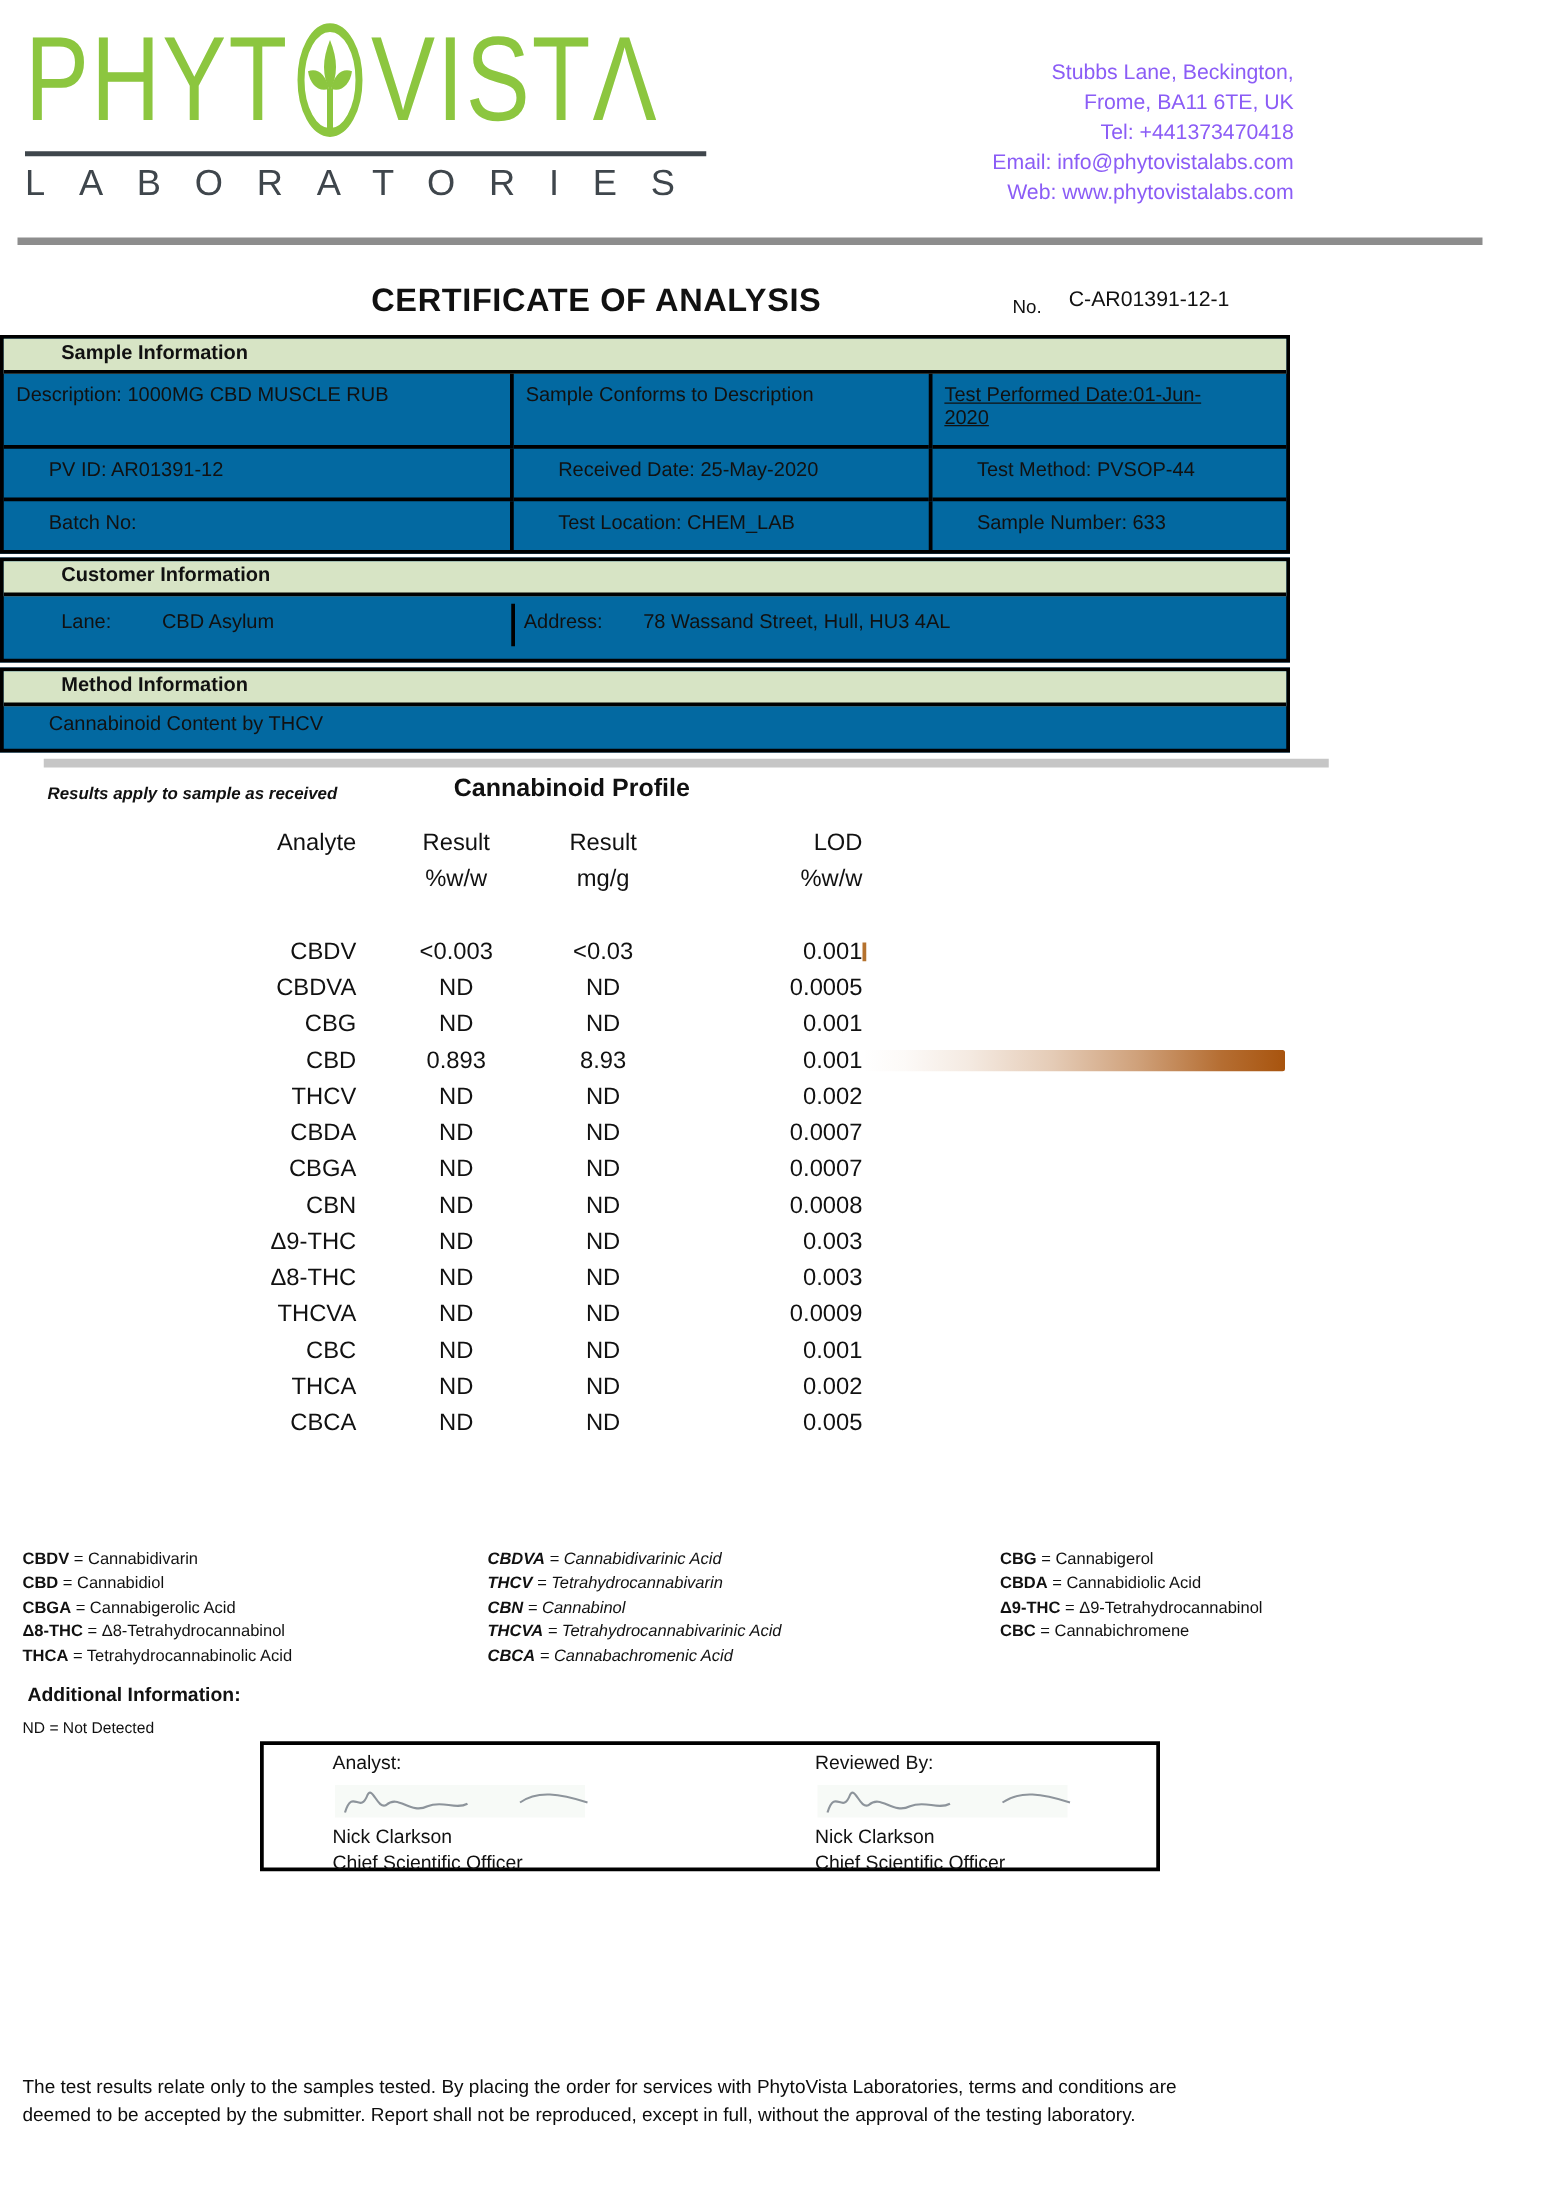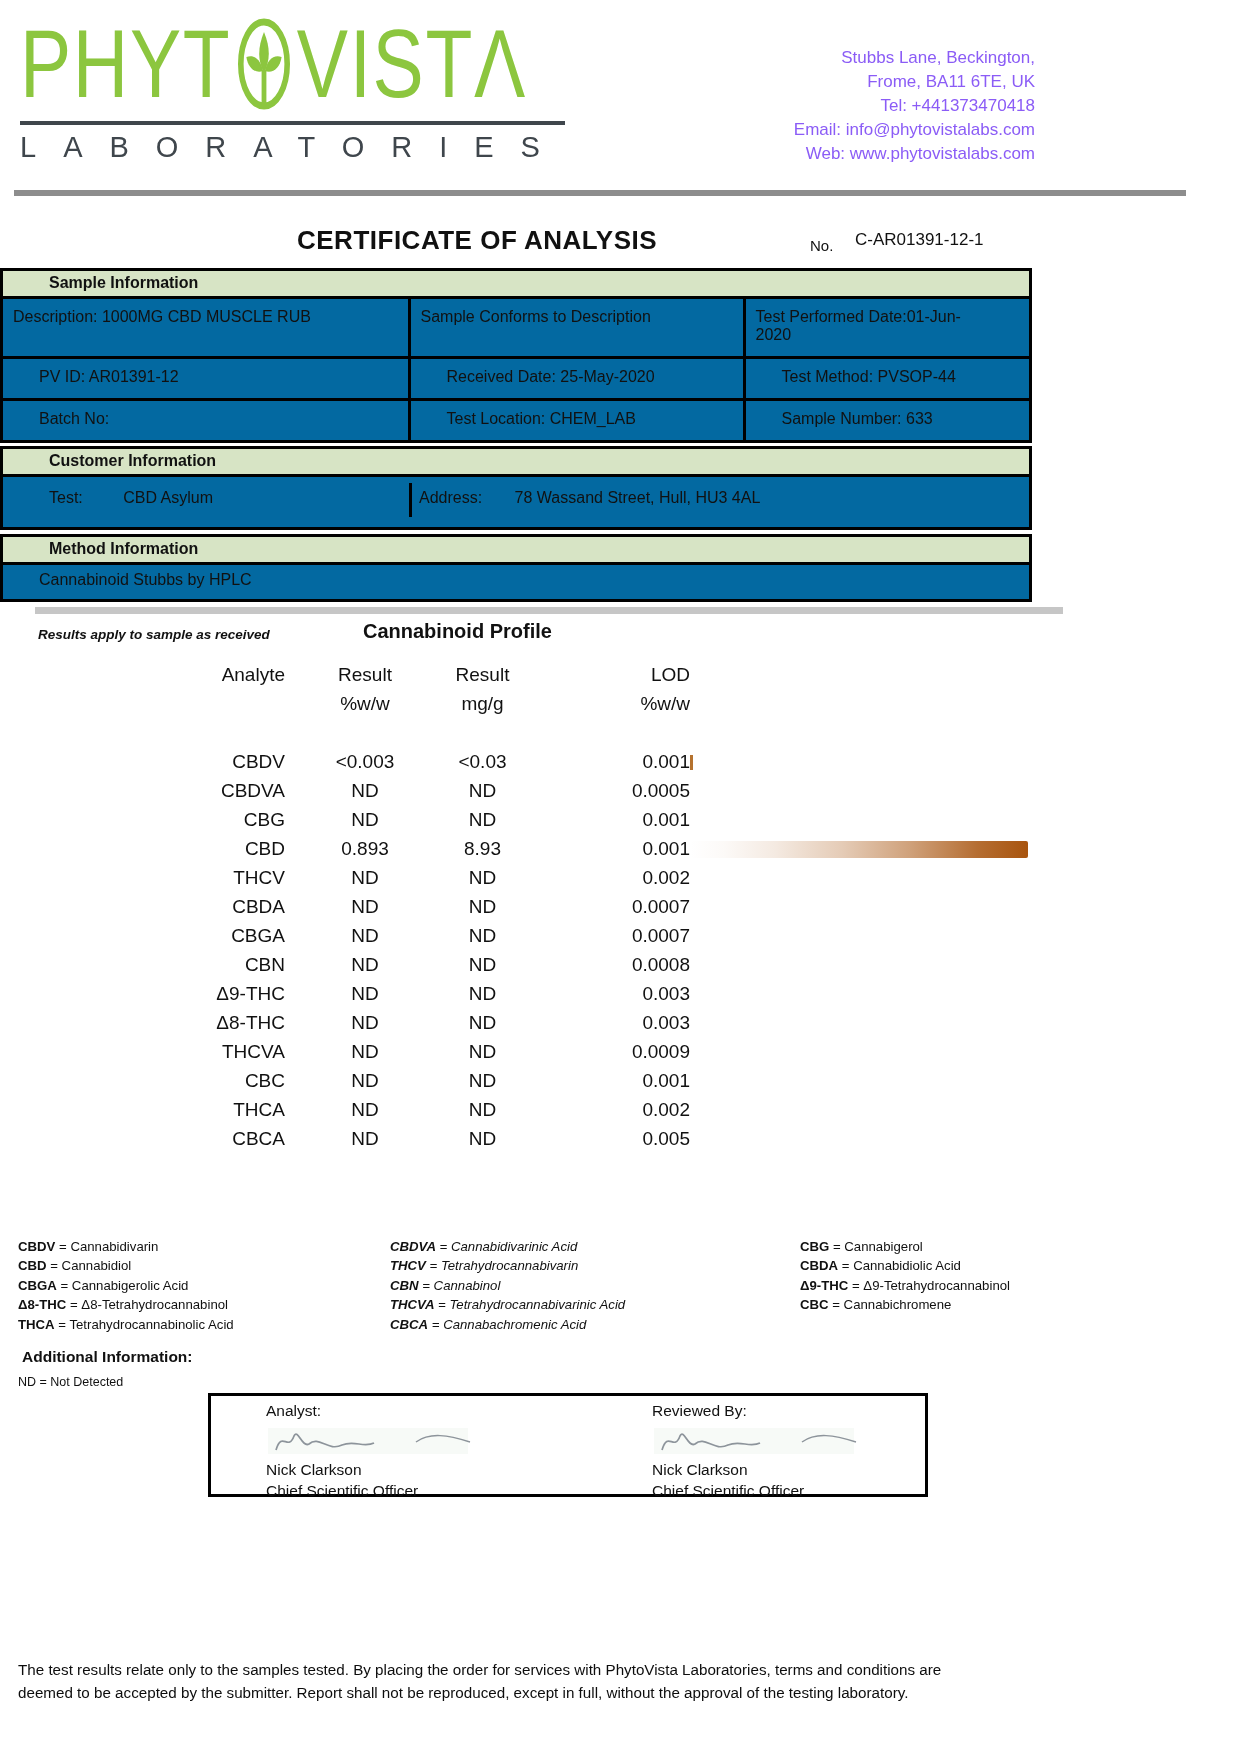--- a/index.html
+++ b/index.html
@@ -22,21 +22,21 @@
   .cert-no-label {position:absolute; left:810px; top:237px; font-size:15px;}
   .cert-no-value {position:absolute; left:855px; top:230px; font-size:17px;}
 
   
   .info-section {position:absolute; left:0; width:1026px; border:3px solid #000; background:#0369a1;}
   .band {background:#d7e4c5; font-weight:bold; font-size:16px; padding:3px 0 4px 46px; border-bottom:3px solid #000;}
   .grid {width:100%; border-collapse:collapse; font-size:16px;}
   .grid td {padding:9px 10px 12px 10px; vertical-align:top;}
   .grid td + td {border-left:3px solid #000;}
   .grid tr + tr td {border-top:3px solid #000;padding-left:36px;}
-  .grid .wrapcell {padding-right:62px;}
+  .grid .wrapcell {padding-right:62px;text-decoration:underline;}
 
   .cust-row {position:relative; height:50px; font-size:16px;}
   .cust-divider {position:absolute; left:406px; top:6px; bottom:10px; width:3px; background:#000;}
   .cust-name {position:absolute; left:46px; top:12px;}
   .cust-name .val {margin-left:36px;}
   .cust-addr {position:absolute; left:416px; top:12px;}
   .cust-addr .val {margin-left:28px;}
 
   .method-row {padding:6px 0 10px 36px; font-size:16px;}
 
@@ -147,34 +147,34 @@
         <td>Sample Number:  633</td>
       </tr>
     </tbody>
       </table>
   </div>
 
   <div class="info-section" style="top:446px;">
     <div class="band">Customer Information</div>
     <div class="cust-row">
       <span class="cust-name">
-        <span>Test:</span>
+        <span>Lane:</span>
         <span class="val">CBD Asylum</span>
       </span>
       <span class="cust-divider"></span>
       <span class="cust-addr">
         <span>Address:</span>
         <span class="val">78 Wassand Street, Hull, HU3 4AL</span>
       </span>
     </div>
   </div>
 
   <div class="info-section" style="top:534px;">
     <div class="band">Method Information</div>
-    <div class="method-row">Cannabinoid Stubbs by HPLC</div>
+    <div class="method-row">Cannabinoid Content by THCV</div>
   </div>
 
   <div class="gray-bar"></div>
 
   <div class="profile-note">Results apply to sample as received</div>
   <h2 class="profile-title">Cannabinoid Profile</h2>
 
   <table class="profile-table">
     <thead>
       <tr>

